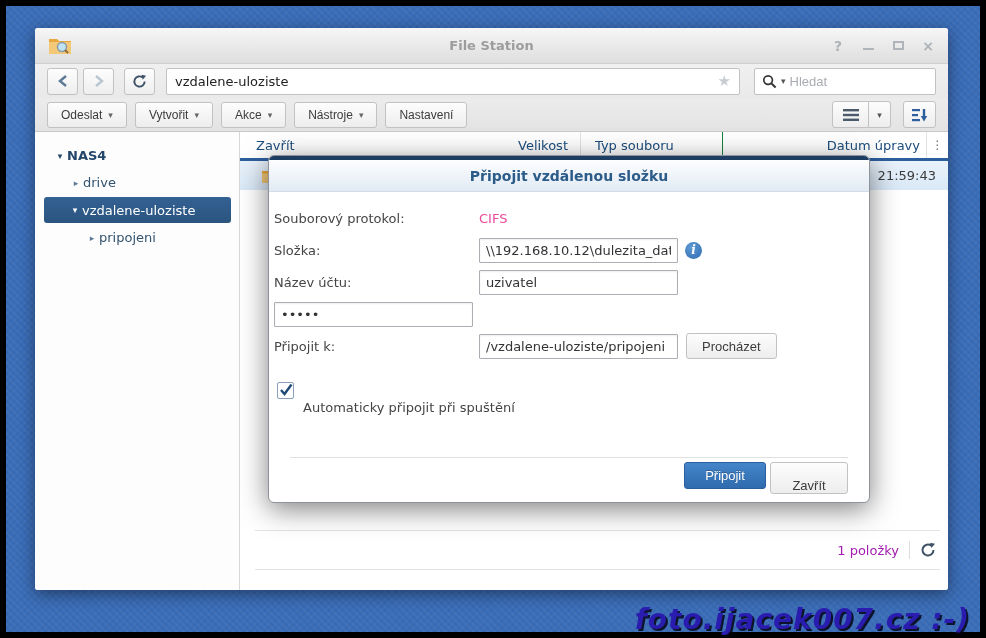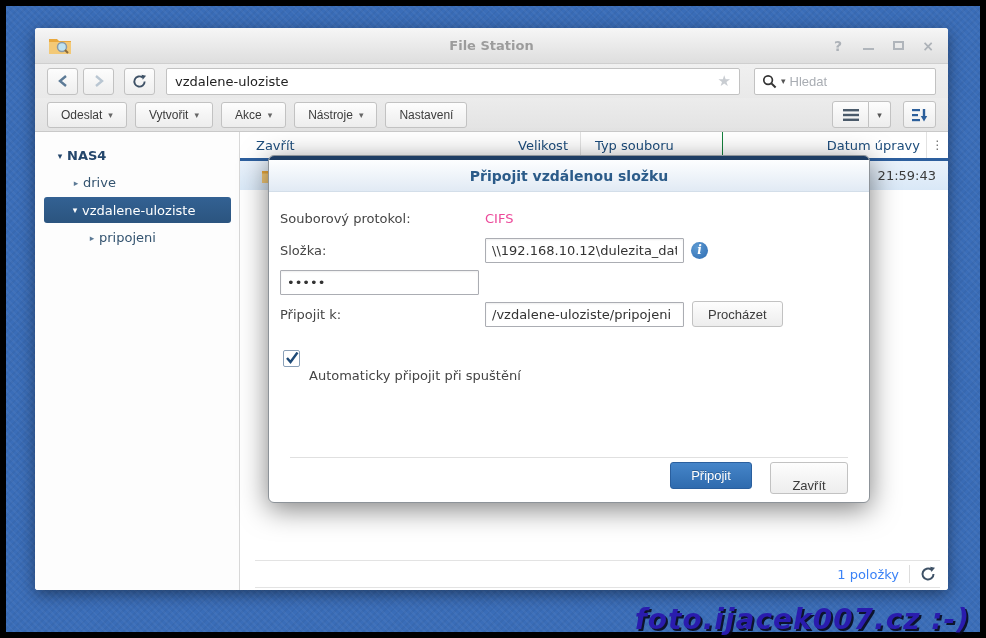--- a/index.html
+++ b/index.html
@@ -111,39 +111,39 @@
   .th-type { width:142px; padding-left:14px; border-left:1px solid #e2e2e2; margin-left:12px; }
   .th-date { width:198px; justify-content:flex-end; border-left:1px solid #15803d; }
   .th-menu { width:22px; justify-content:center; color:#6b6b6b; border-left:1px solid #e2e2e2; margin-left:6px; font-size:12px;}
   .frow {
     display:flex; align-items:center; height:29px;
     background:linear-gradient(#eaf2fb,#d9e8f7); font-size:13px; color:#3c3c3c;
   }
   .fr-name { flex:1; padding-left:22px; display:flex; align-items:center; }
   .fr-date { width:216px; text-align:right; padding-right:12px; }
   .statusbar {
-    position:absolute; left:15px; right:8px; bottom:2px; height:28px;
+    position:absolute; left:15px; right:8px; bottom:20px; height:40px;
     border-top:1px solid #e3e3e3; border-bottom:1px solid #e3e3e3;
     display:flex; align-items:center; justify-content:flex-end; gap:10px;
-    font-size:13px; color:#3b82f6;
+    font-size:13px; color:#a21caf;
   }
   .vsep { width:1px; height:18px; background:#ddd; }
   
   .dialog {
     position:absolute; left:268px; top:155px; width:602px; height:348px;
     background:#fff; border:1px solid #8d9399; border-radius:6px;
     box-shadow:0 6px 28px rgba(0,0,0,0.5); z-index:20; overflow:hidden;
   }
   .dlg-header {
     height:36px; border-top:4px solid #1e3d63; background:linear-gradient(#fdfeff,#e1eaf4);
     border-bottom:1px solid #d3dee9;
     display:flex; align-items:center; justify-content:center;
     font-size:14px; font-weight:bold; color:#2b5b89;
   }
-  .dlg-form { padding:10px 0 0 11px; }
+  .dlg-form { padding:10px 0 0 5px; }
   .dlg-row { height:32px; display:flex; align-items:center; }
   .dlg-label { width:205px; font-size:13px; color:#454545; }
   .dlg-static { font-size:13px; color:#ec4899; }
   .dlg-input {
     width:199px; height:25px; border:1px solid #abadb3; border-radius:1px;
     padding:0 6px; font-size:13px; color:#333; font-family:inherit;
     box-shadow:inset 0 1px 2px rgba(0,0,0,0.07); outline:none; background:#fff;
   }
   .info-icon {
     width:17px; height:17px; margin-left:7px; border-radius:50%;
@@ -155,21 +155,21 @@
     height:26px; margin-left:8px; padding:0 15px; border:1px solid #c2c2c2; border-radius:3px;
     background:linear-gradient(#fdfdfd,#ededed); font-size:13px; color:#3c3c3c;
   }
   .chk-row { margin-top:4px; display:flex; align-items:center; padding-left:3px; }
   .checkbox {
     width:17px; height:17px; background:#fff; border:1px solid #8aa0b8; border-radius:2px;
     display:flex; align-items:center; justify-content:center;
   }
   .chk-label { margin-left:9px; font-size:13px; color:#454545;margin-top:34px; }
   .dlg-sep { position:absolute; left:21px; right:21px; bottom:44px; border-top:1px solid #e0e0e0; }
-  .dlg-footer { position:absolute; right:21px; bottom:8px; display:flex; gap:18px; }
+  .dlg-footer { position:absolute; right:21px; bottom:8px; display:flex; gap:4px; }
   .btn-primary {
     min-width:82px; height:27px; padding:0 14px; border:1px solid #2a5f9e; border-radius:3px;
     background:linear-gradient(#4585c9,#2f6bae); color:#fff; font-size:13px;
     text-shadow:0 -1px 0 rgba(0,0,0,0.25);
   }
   .btn-light {
     min-width:78px; height:21px; padding:15px 14px; border:1px solid #c2c2c2; border-radius:3px;
     background:linear-gradient(#fdfdfd,#ededed); color:#3c3c3c; font-size:13px;
   }
   
@@ -342,20 +342,24 @@
       <div class="dlg-row">
         <span class="dlg-label">Souborový protokol:</span>
         <span class="dlg-static">CIFS</span>
       </div>
       <div class="dlg-row">
         <span class="dlg-label">Složka:</span>
         <input class="dlg-input" type="text" value="\\192.168.10.12\dulezita_dat" style="">
         <span class="info-icon">i</span>
       </div>
       <div class="dlg-row">
+        <span class="dlg-label">Název účtu:</span>
+        <input class="dlg-input" type="text" value="uzivatel" style="">
+      </div>
+      <div class="dlg-row">
         <input class="dlg-input" type="text" value="•••••" style="">
       </div>
       <div class="dlg-row">
         <span class="dlg-label">Připojit k:</span>
         <input class="dlg-input" type="text" value="/vzdalene-uloziste/pripojeni" style="">
         <button class="browse-btn">Procházet</button>
       </div>
       <div class="chk-row">
         <span class="checkbox">
           <svg width="14" height="13" viewBox="0 0 14 13">

